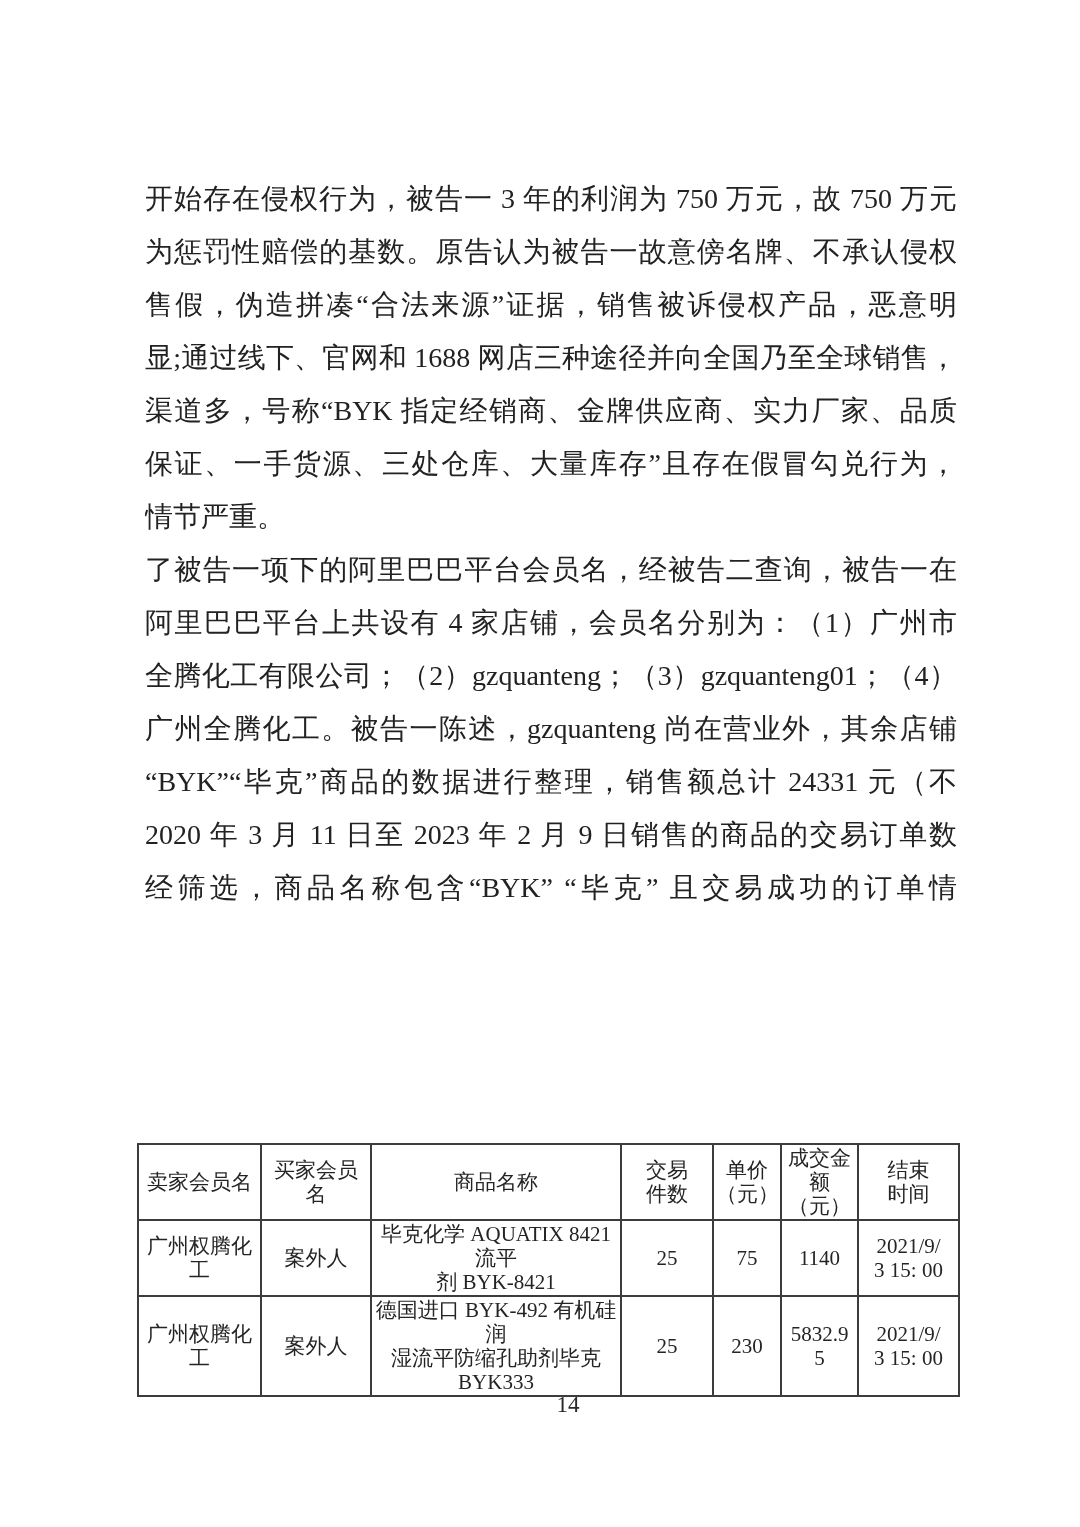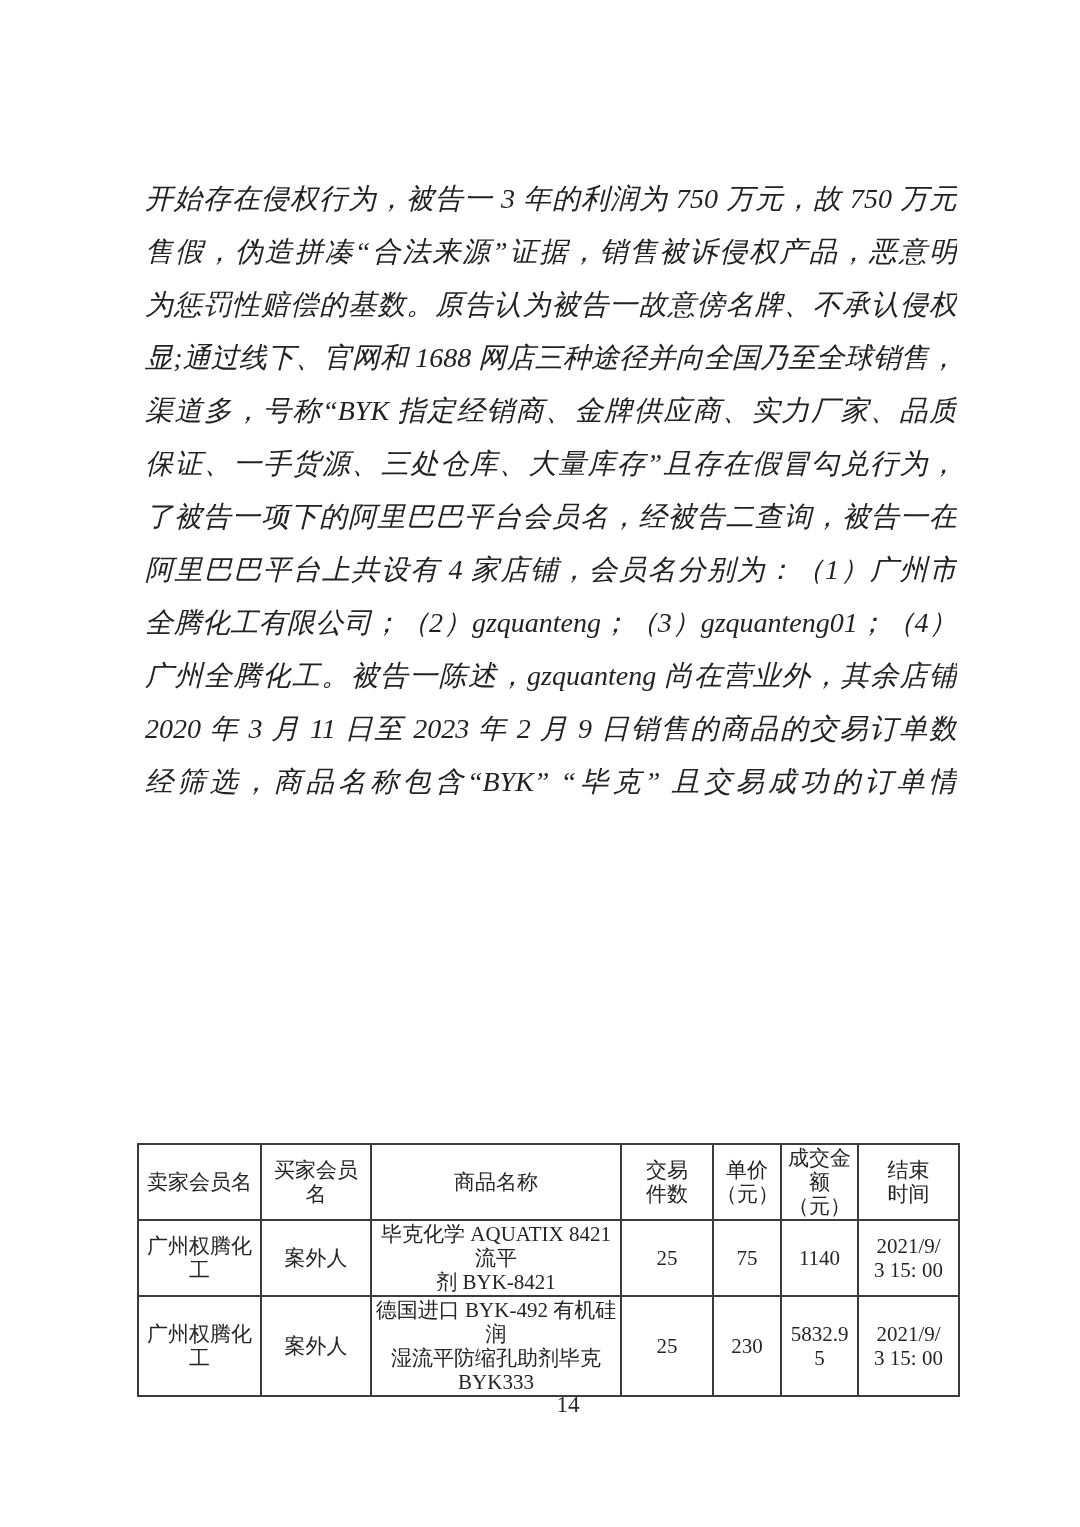--- a/index.html
+++ b/index.html
@@ -11,21 +11,20 @@
     background: #ffffff;
     font-family: "Liberation Serif", "DejaVu Serif", serif;
     color: #222222;
     overflow: hidden;
   }
   .body-text {
     position: absolute;
     left: 145px;
     top: 172px;
     width: 812px;
-    font-style: italic;
   }
   .line {
     height: 53px;
     line-height: 53px;
     font-size: 28px;
     text-align: justify;
     text-align-last: justify;
     text-justify: inter-character;
     overflow: hidden;
   }
@@ -70,30 +69,32 @@
     padding-left: 28px;
   }
 </style>
 </head>
 <body>
 
 <div class="page">
 
   <div class="body-text">
     <div class="line">开始存在侵权行为，被告一 3 年的利润为 750 万元，故 750 万元</div>
+    <div class="line">为惩罚性赔偿的基数。原告认为被告一故意傍名牌、不承认侵权</div>
     <div class="line">售假，伪造拼凑“合法来源”证据，销售被诉侵权产品，恶意明</div>
-    <div class="line">为惩罚性赔偿的基数。原告认为被告一故意傍名牌、不承认侵权</div>
     <div class="line">显;通过线下、官网和 1688 网店三种途径并向全国乃至全球销售，</div>
     <div class="line">渠道多，号称“BYK 指定经销商、金牌供应商、实力厂家、品质</div>
     <div class="line">保证、一手货源、三处仓库、大量库存”且存在假冒勾兑行为，</div>
+    <div class="line para-end">情节严重。</div>
 
     <div class="line">了被告一项下的阿里巴巴平台会员名，经被告二查询，被告一在</div>
     <div class="line">阿里巴巴平台上共设有 4 家店铺，会员名分别为：（1）广州市</div>
     <div class="line">全腾化工有限公司；（2）gzquanteng；（3）gzquanteng01；（4）</div>
     <div class="line">广州全腾化工。被告一陈述，gzquanteng 尚在营业外，其余店铺</div>
+    <div class="line">“BYK”“毕克”商品的数据进行整理，销售额总计 24331 元（不</div>
     <div class="line">2020 年 3 月 11 日至 2023 年 2 月 9 日销售的商品的交易订单数据，</div>
     <div class="line">经筛选，商品名称包含“BYK” “毕克”  且交易成功的订单情</div>
   </div>
 
   <table class="orders">
     <colgroup>
       <col style="width:123px">
       <col style="width:110px">
       <col style="width:250px">
       <col style="width:92px">

